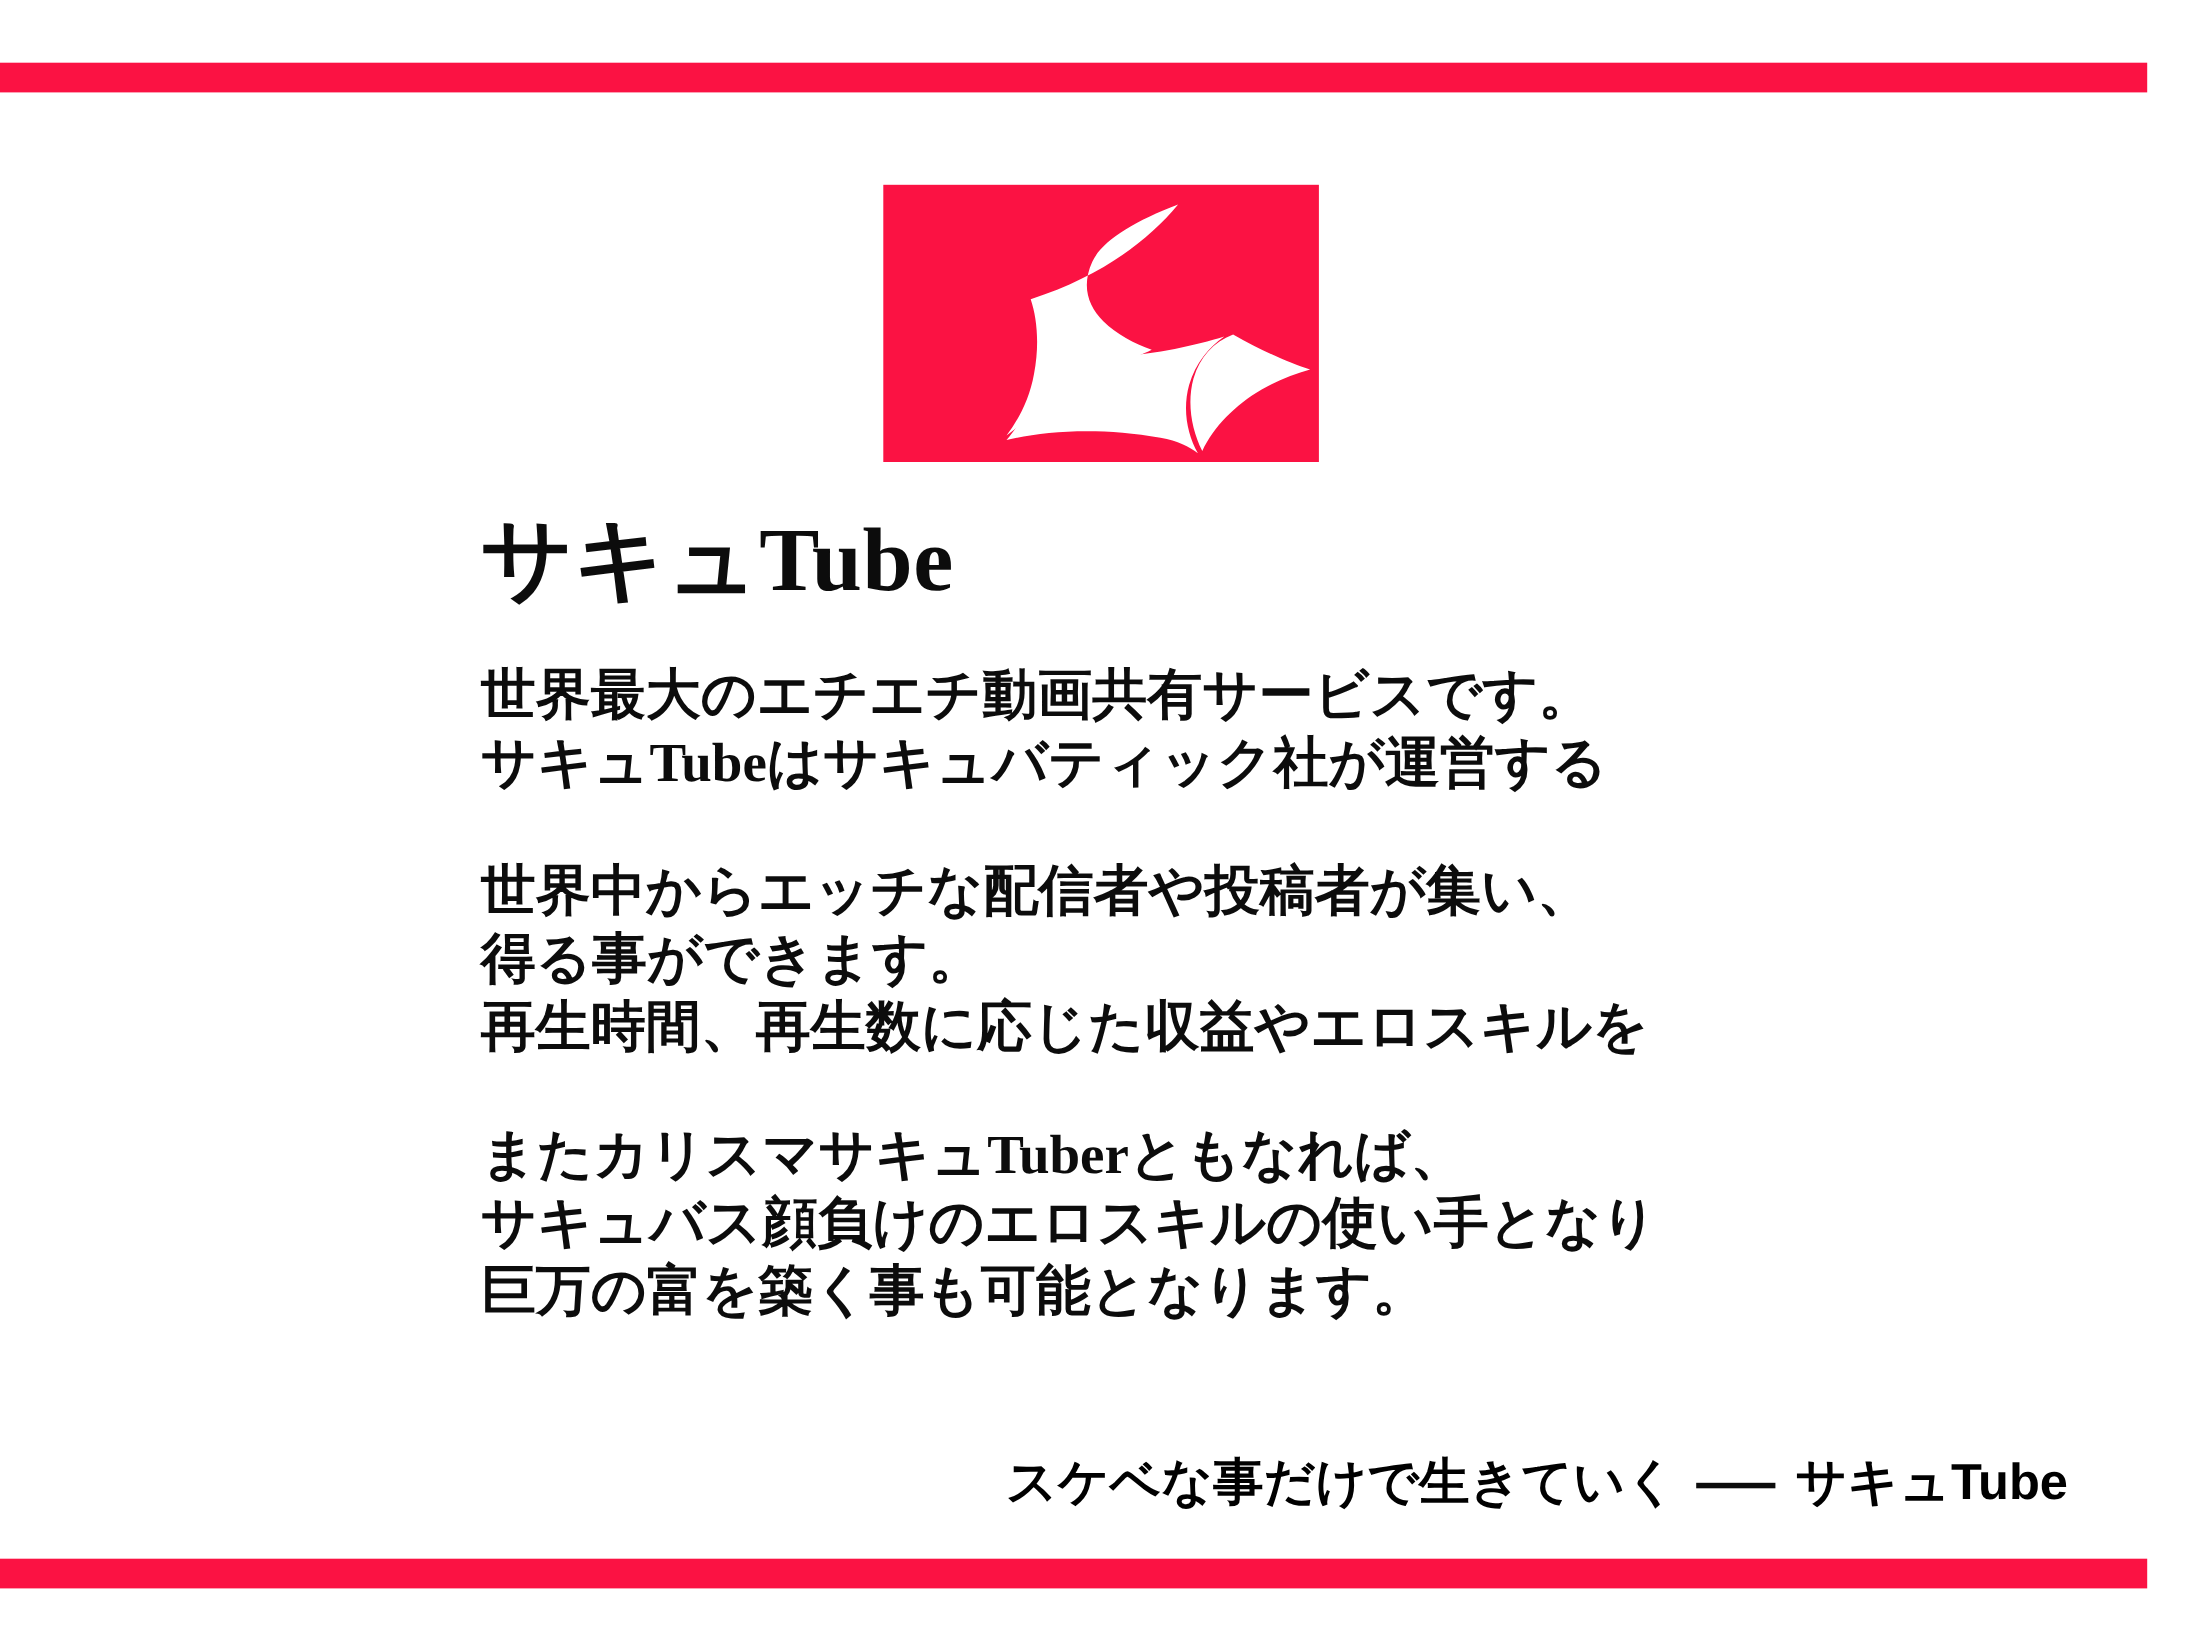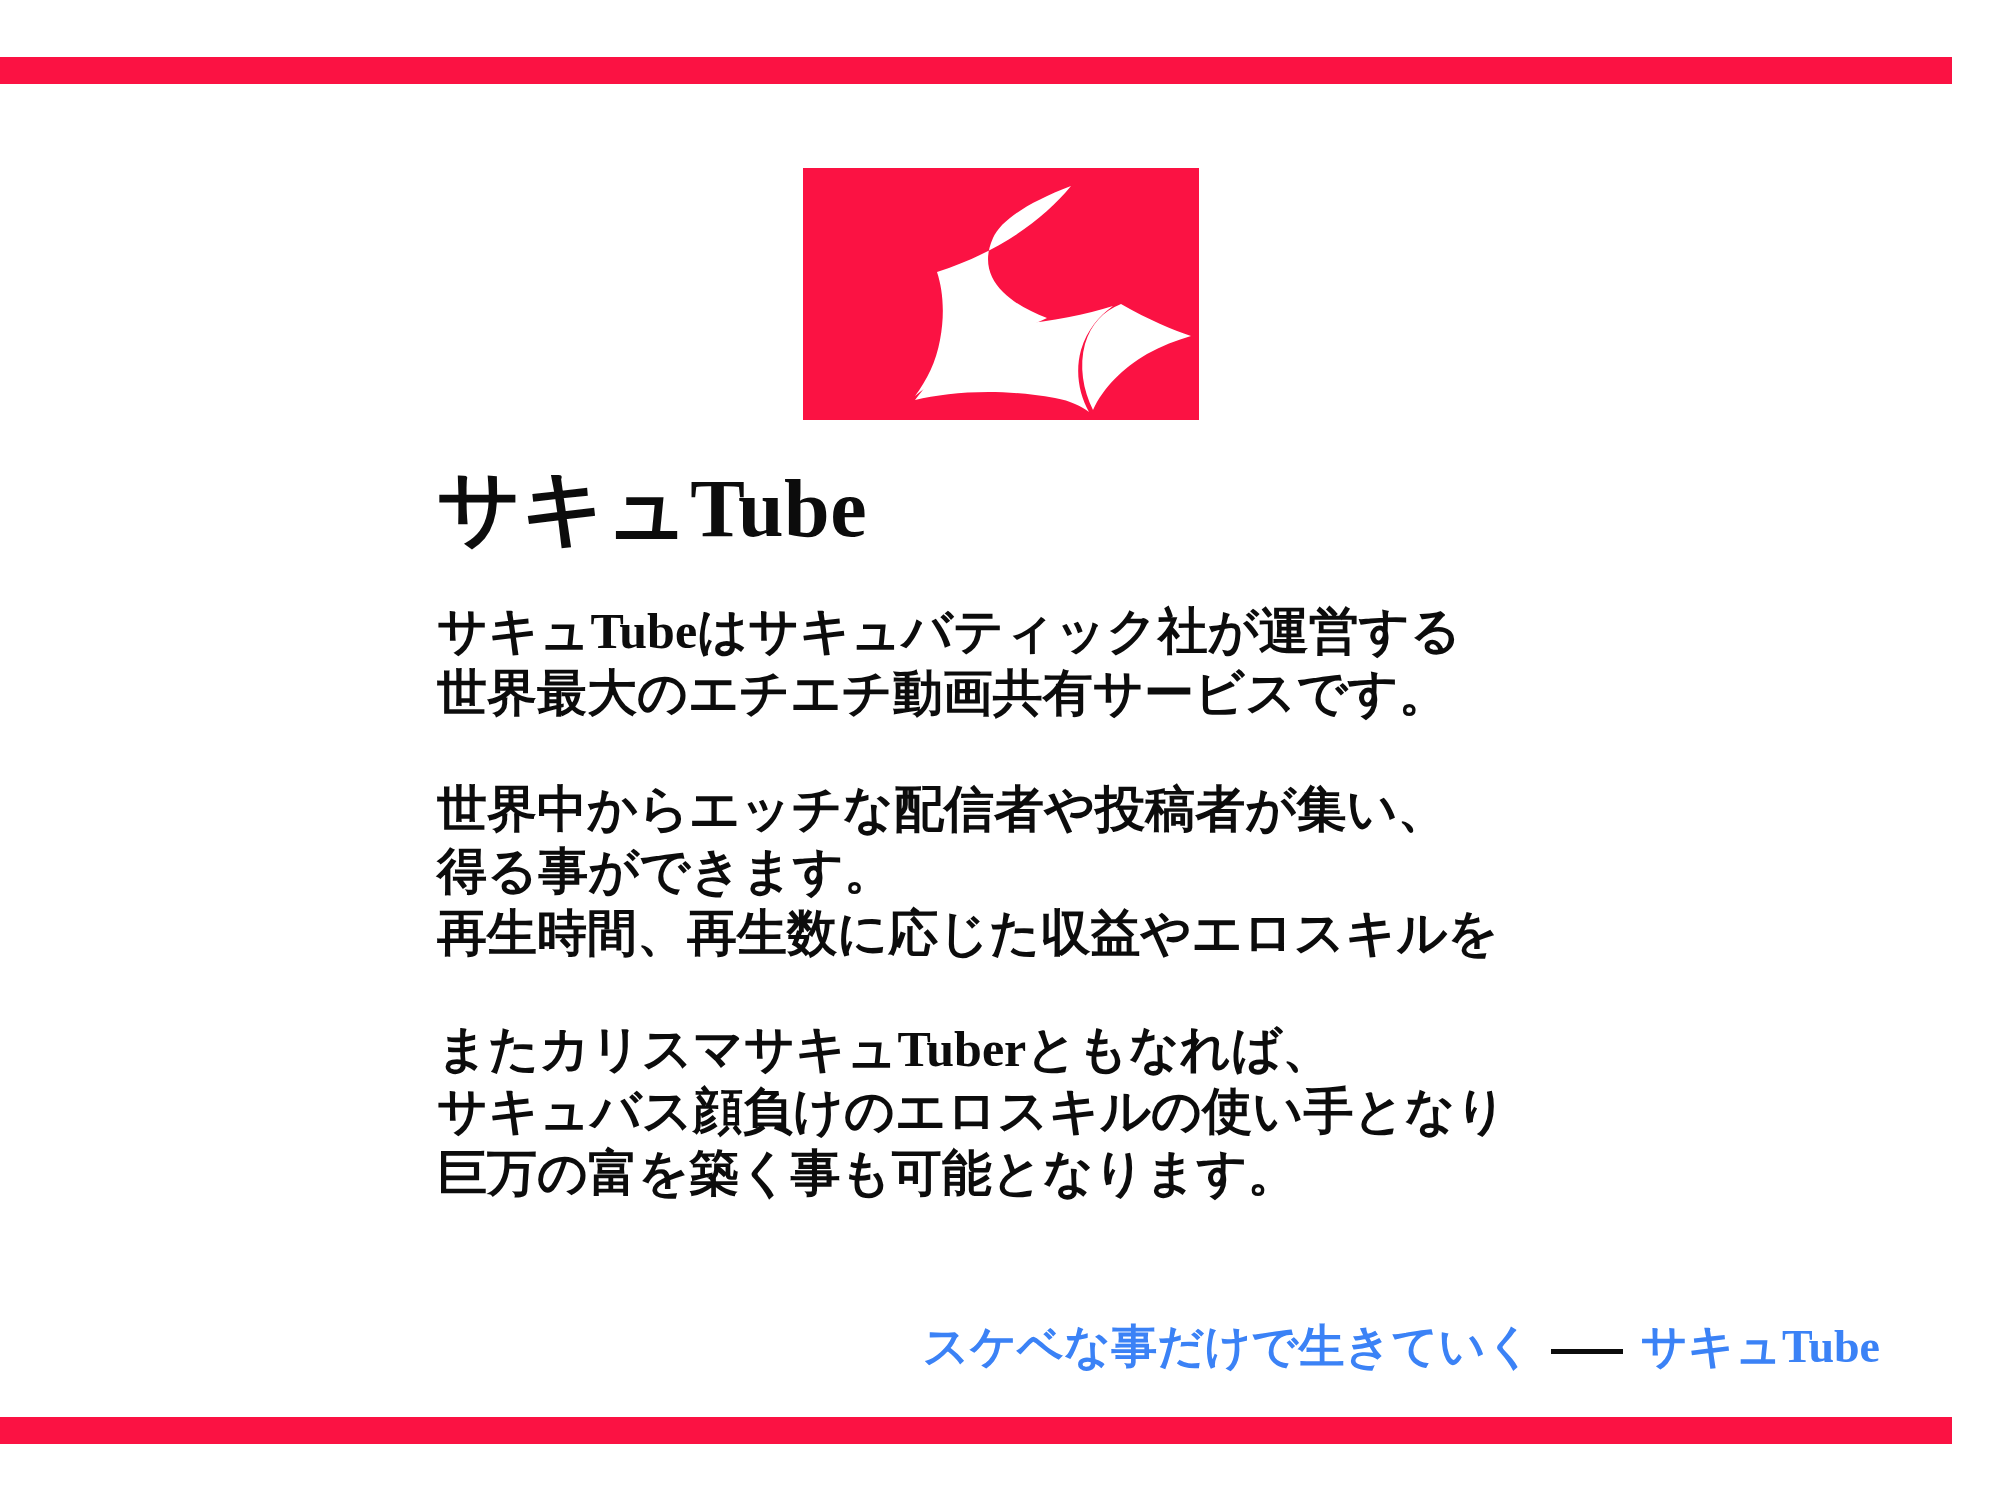--- a/index.html
+++ b/index.html
@@ -69,24 +69,24 @@
   .para:last-child { margin-bottom: 0; margin-top: 16px; }
   .para .line { display: block; white-space: nowrap; }
 
   
   .tagline {
     position: absolute;
     left: 0;
     top: 1315px;
     width: 1880px;
     text-align: right;
-    font-family: Liberation Serif, serif;
+    font-family: Liberation Sans, sans-serif;
     font-size: 46px;
     line-height: 64px;
-    color: #3b82f6;
+    color: #000000;
     font-weight: 700;
     white-space: nowrap;
   }
   .tagline .dash {
     display: inline-block;
     vertical-align: middle;
     margin: 0 18px;
     width: 72px;
     height: 5px;
     background: #0c0c0c;
@@ -132,22 +132,22 @@
         C 370 162, 346 152, 318 136
         Z"></path>
     </svg>
   </div>
 
   <div class="content">
 
     <h1 class="brand-title">サキュTube</h1>
 
     <p class="para">
+      <span class="line">世界最大のエチエチ動画共有サービスです。</span>
       <span class="line">サキュTubeはサキュバティック社が運営する</span>
-      <span class="line">世界最大のエチエチ動画共有サービスです。</span>
     </p>
 
     <p class="para">
       <span class="line">世界中からエッチな配信者や投稿者が集い、</span>
       <span class="line">得る事ができます。</span>
       <span class="line">再生時間、再生数に応じた収益やエロスキルを</span>
     </p>
 
     <p class="para">
       <span class="line">またカリスマサキュTuberともなれば、</span>

